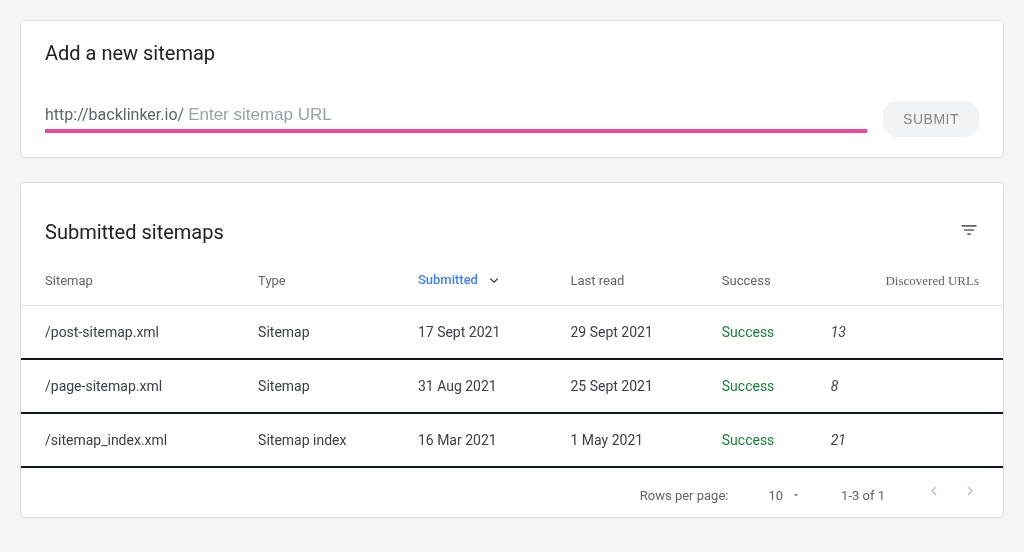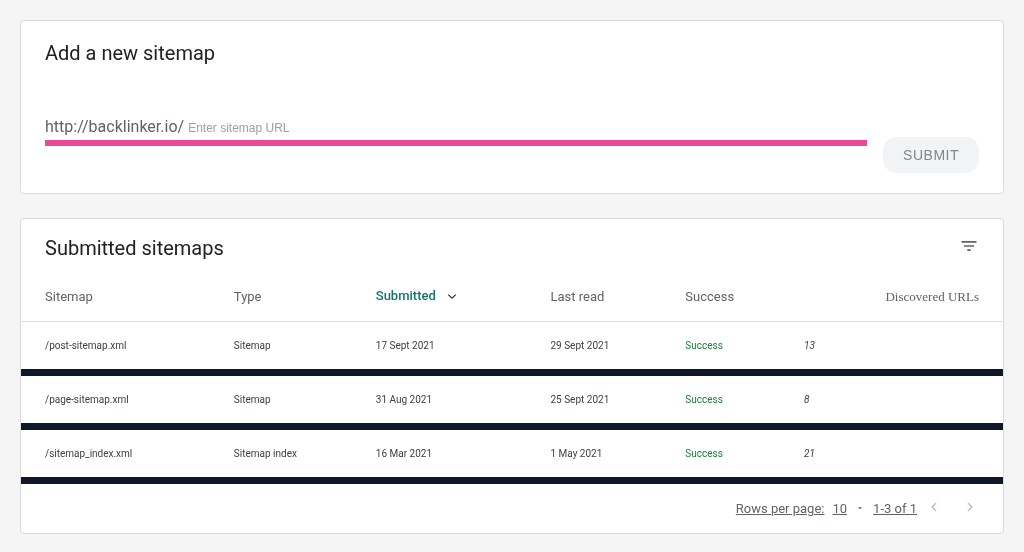--- a/index.html
+++ b/index.html
@@ -18,64 +18,63 @@
       border: 1px solid #dadce0;
       border-radius: 4px;
       margin-bottom: 24px;
     }
     .add-card {
       padding: 20px 24px;
     }
     .add-title {
       font-size: 20px;
       color: #202124;
-      margin-bottom: 24px;
+      margin-bottom: 36px;
       font-weight: 400;
     }
     .input-row {
       display: flex;
       align-items: center;
       gap: 16px;
     }
     .input-wrap {
       flex: 1;
       display: flex;
       align-items: baseline;
-      border-bottom: 6px solid #ec4899;
+      border-bottom: 4px solid #ec4899;
       padding-bottom: 4px;
     }
     .url-prefix {
       color: #5f6368;
       font-size: 16px;
       white-space: nowrap;
     }
     .sitemap-input {
       border: none;
       outline: none;
-      font-size: 12px;
+      font-size: 17px;
       flex: 1;
       padding-left: 4px;
     }
     .sitemap-input::placeholder {
       color: #9aa0a6;
     }
     .submit-btn {
       background: #f1f3f4;
       border: none;
       color: #80868b;
       padding: 10px 20px;
       font-size: 14px;
       font-weight: 500;
       letter-spacing: 0.5px;
       cursor: pointer;
       border-radius: 14px;
-      margin-top: 48px;
     }
     .table-card {
-      padding-top: 17px;
+      padding-top: 37px;
     }
     .table-header {
       display: flex;
       justify-content: space-between;
       align-items: center;
       padding: 0 24px 12px 24px;
     }
     .table-title {
       font-size: 20px;
       color: #202124;
@@ -98,54 +97,53 @@
     }
     thead th:first-child {
       padding-left: 24px;
     }
     thead th:last-child {
       padding-right: 24px;
       text-align: right;
       font-family: Liberation Serif, serif;
     }
     thead th.sorted {
-      color: #0f766e;
+      color: #3b82f6;
       font-weight: 500;
     }
     .sort-arrow {
       display: inline-block;
       margin-left: 6px;
       vertical-align: middle;
     }
     tbody td {
       padding: 18px 12px;
-      border-bottom: 7px solid #0f172a;
-      font-size: 10px;
+      border-bottom: 2px solid #0f172a;
+      font-size: 14px;
       color: #3c4043;
     }
     tbody td:first-child {
       padding-left: 24px;
     }
     tbody td:last-child {
       padding-right: 24px;
       text-align: left;
       font-style: italic;
     }
     .status-success {
       color: #188038;
     }
     .pagination {
       display: flex;
       justify-content: flex-end;
-      align-items: center;
+      align-items: flex-end;
       padding: 14px 24px;
-      gap: 8px;
+      gap: 40px;
       color: #5f6368;
       font-size: 13px;
-      text-decoration: underline;
     }
     .rows-select {
       display: flex;
       align-items: center;
       gap: 8px;
       cursor: pointer;
     }
     .page-nav {
       display: flex;
       gap: 18px;

